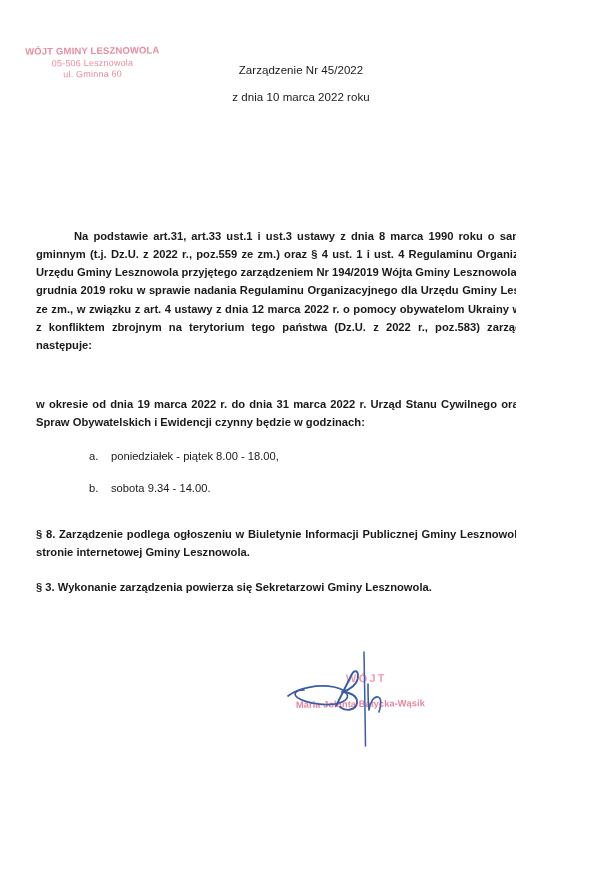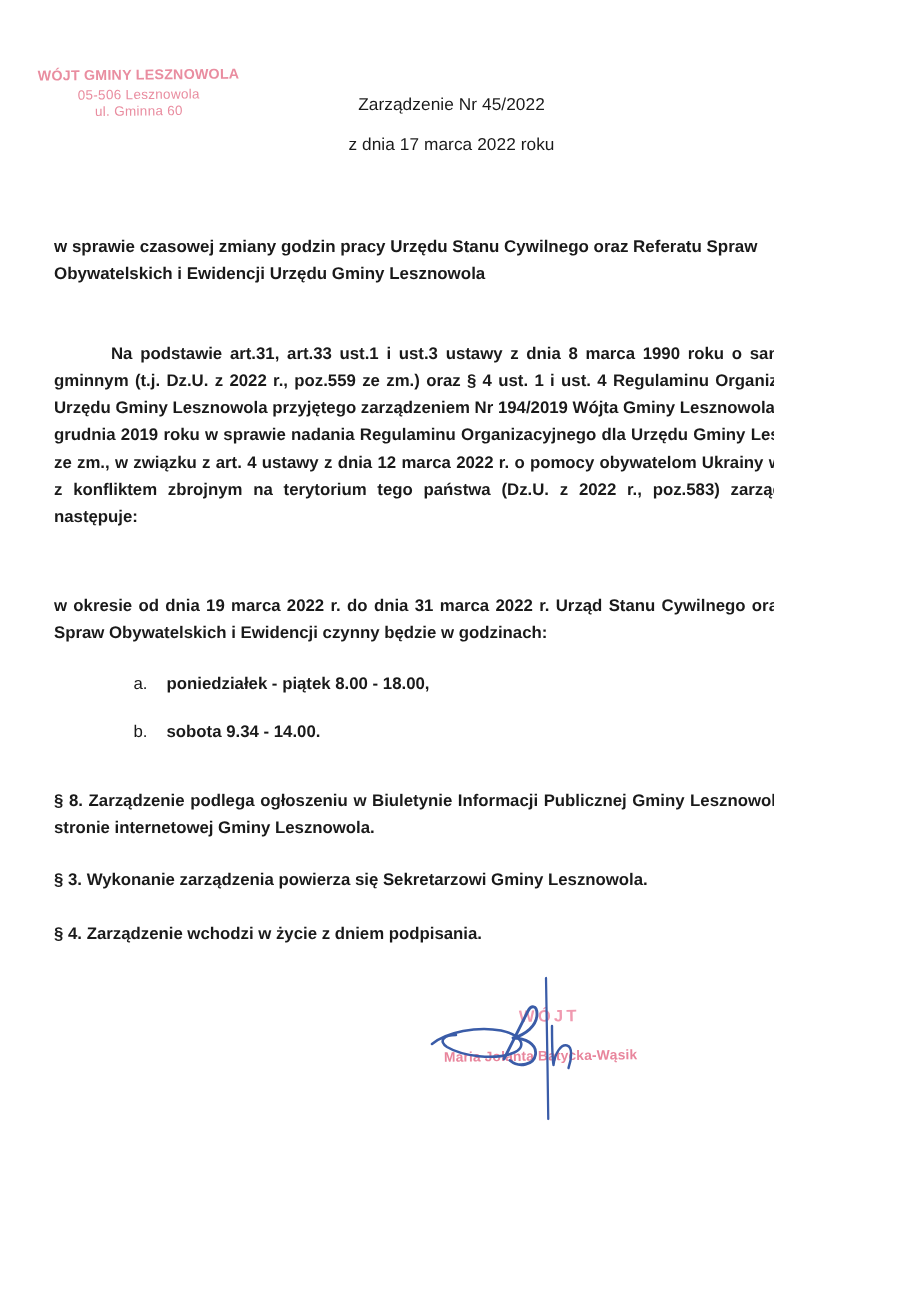--- a/index.html
+++ b/index.html
@@ -111,21 +111,20 @@
     margin-bottom: 14px;
   }
   .letter-item .marker {
     position: absolute;
     left: 53px;
     top: 0;
   }
   .letter-item .txt {
     display: inline-block;
     margin-left: 22px;
-    font-weight: bold;
   }
 
   
   .signature-zone {
     position: absolute;
     left: 278px;
     top: 638px;
     width: 230px;
     height: 110px;
   }
@@ -166,24 +165,23 @@
 <div class="page">
 
   <div class="stamp">
     <div class="stamp-line1">WÓJT GMINY LESZNOWOLA</div>
     <div class="stamp-line2">05-506 Lesznowola</div>
     <div class="stamp-line3">ul. Gminna 60</div>
   </div>
 
   <div class="title-block">
     <div class="title-line">Zarządzenie Nr  45/2022</div>
-    <div class="title-line">z dnia 17 marca 2022 roku</div>
-  </div>
-
-  <div class="subject">w sprawie czasowej zmiany godzin pracy Urzędu Stanu Cywilnego oraz Referatu Spraw Obywatelskich i Ewidencji Urzędu Gminy Lesznowola</div>
+    <div class="title-line">z dnia 10 marca 2022 roku</div>
+  </div>
+
 
   <div class="body-area">
 
     <p class="just indent">Na podstawie art.31, art.33 ust.1 i ust.3 ustawy z dnia 8 marca 1990 roku o samorządzie gminnym (t.j. Dz.U. z 2022 r., poz.559 ze zm.) oraz § 4 ust. 1 i ust. 4 Regulaminu Organizacyjnego Urzędu Gminy Lesznowola przyjętego zarządzeniem Nr 194/2019 Wójta Gminy Lesznowola z dnia 31 grudnia 2019 roku w sprawie nadania Regulaminu Organizacyjnego dla Urzędu Gminy Lesznowola, ze zm., w związku z art. 4 ustawy z dnia 12 marca 2022 r. o pomocy obywatelom Ukrainy w związku z konfliktem zbrojnym na terytorium tego państwa (Dz.U. z 2022 r., poz.583) zarządzam, co następuje:</p>
 
     <div class="gap-intro"></div>
 
 
     <div class="gap-par"></div>
 
@@ -205,21 +203,20 @@
     <div class="gap-small"></div>
 
     <p class="just">§ 8. Zarządzenie podlega ogłoszeniu w Biuletynie Informacji Publicznej Gminy Lesznowola oraz na stronie internetowej Gminy Lesznowola.</p>
 
     <div class="gap-par"></div>
 
     <p class="just">§ 3. Wykonanie zarządzenia powierza się Sekretarzowi Gminy Lesznowola.</p>
 
     <div class="gap-par"></div>
 
-    <p class="just">§ 4. Zarządzenie wchodzi w życie z dniem podpisania.</p>
   </div>
 
   <div class="signature-zone">
 
     <div class="sig-stamp-title">WÓJT</div>
 
     <div class="sig-stamp-name">Maria Jolanta Batycka-Wąsik</div>
 
     <svg class="sig-ink" viewBox="0 0 230 110">
 

